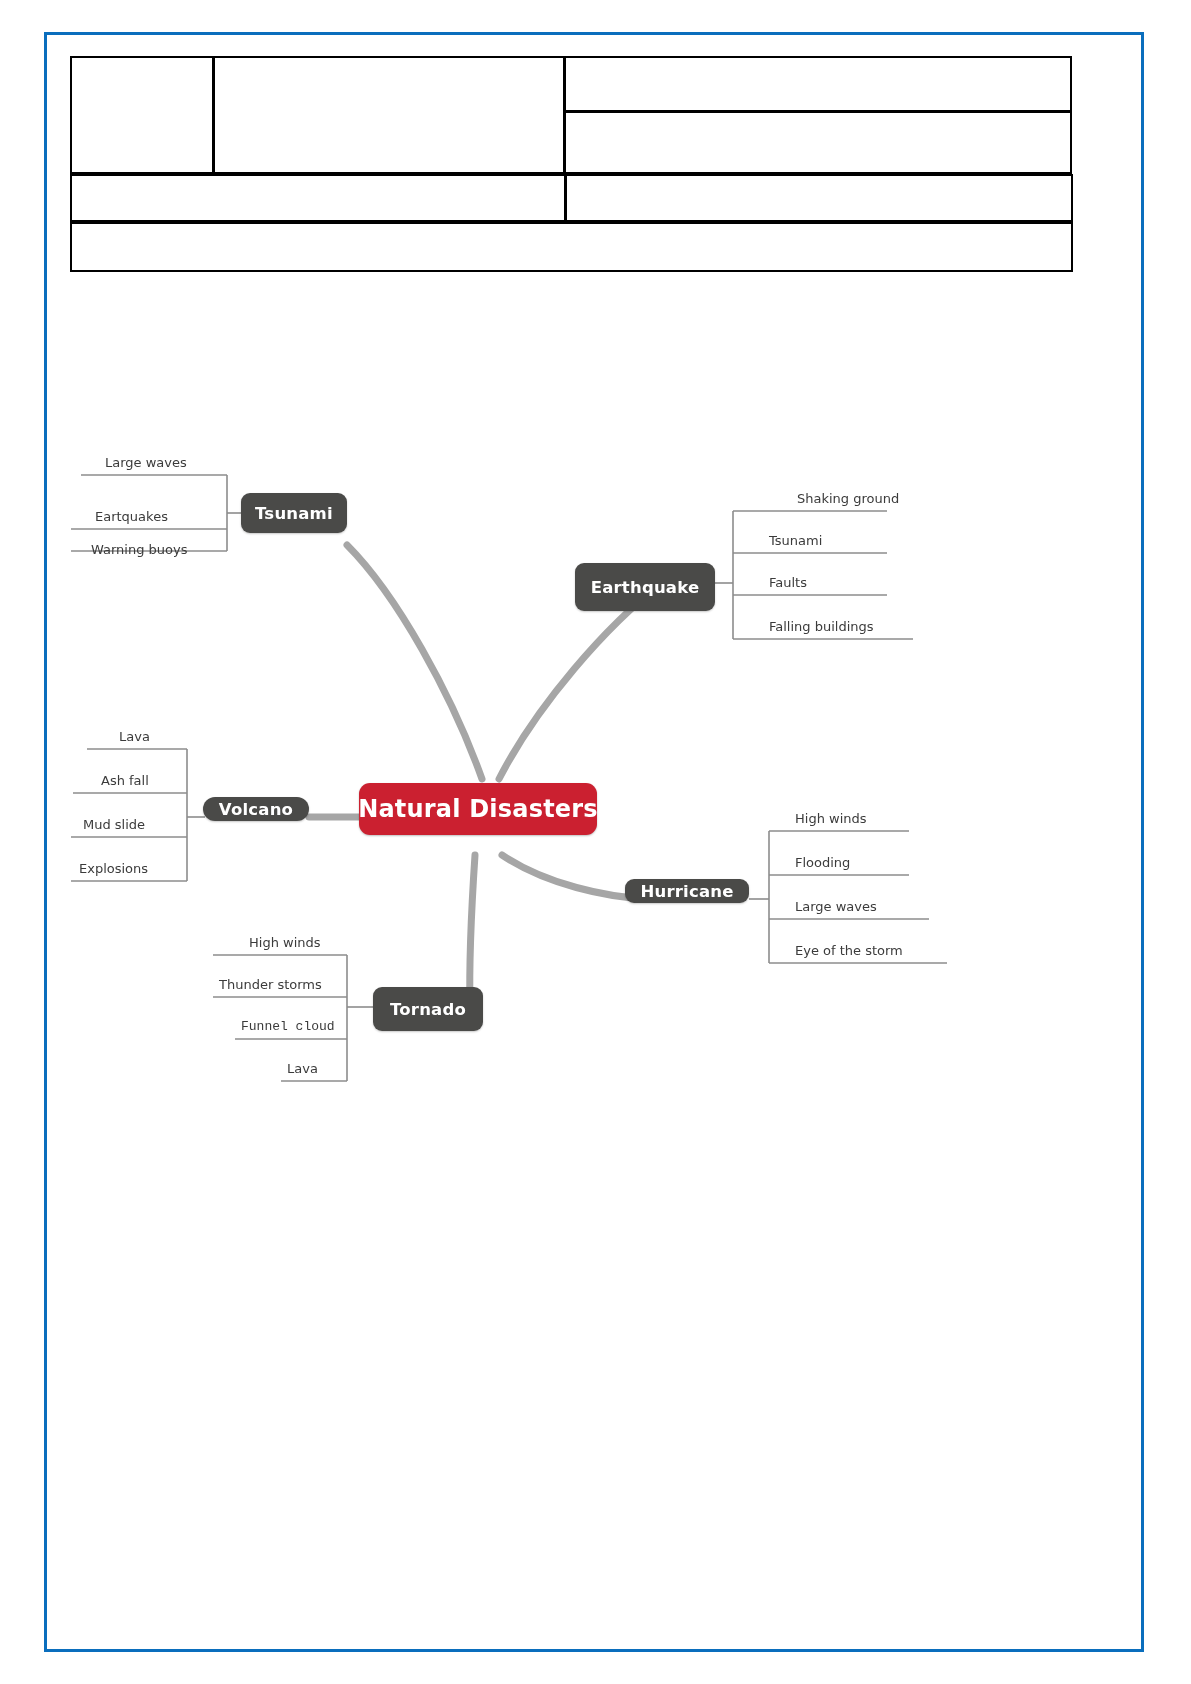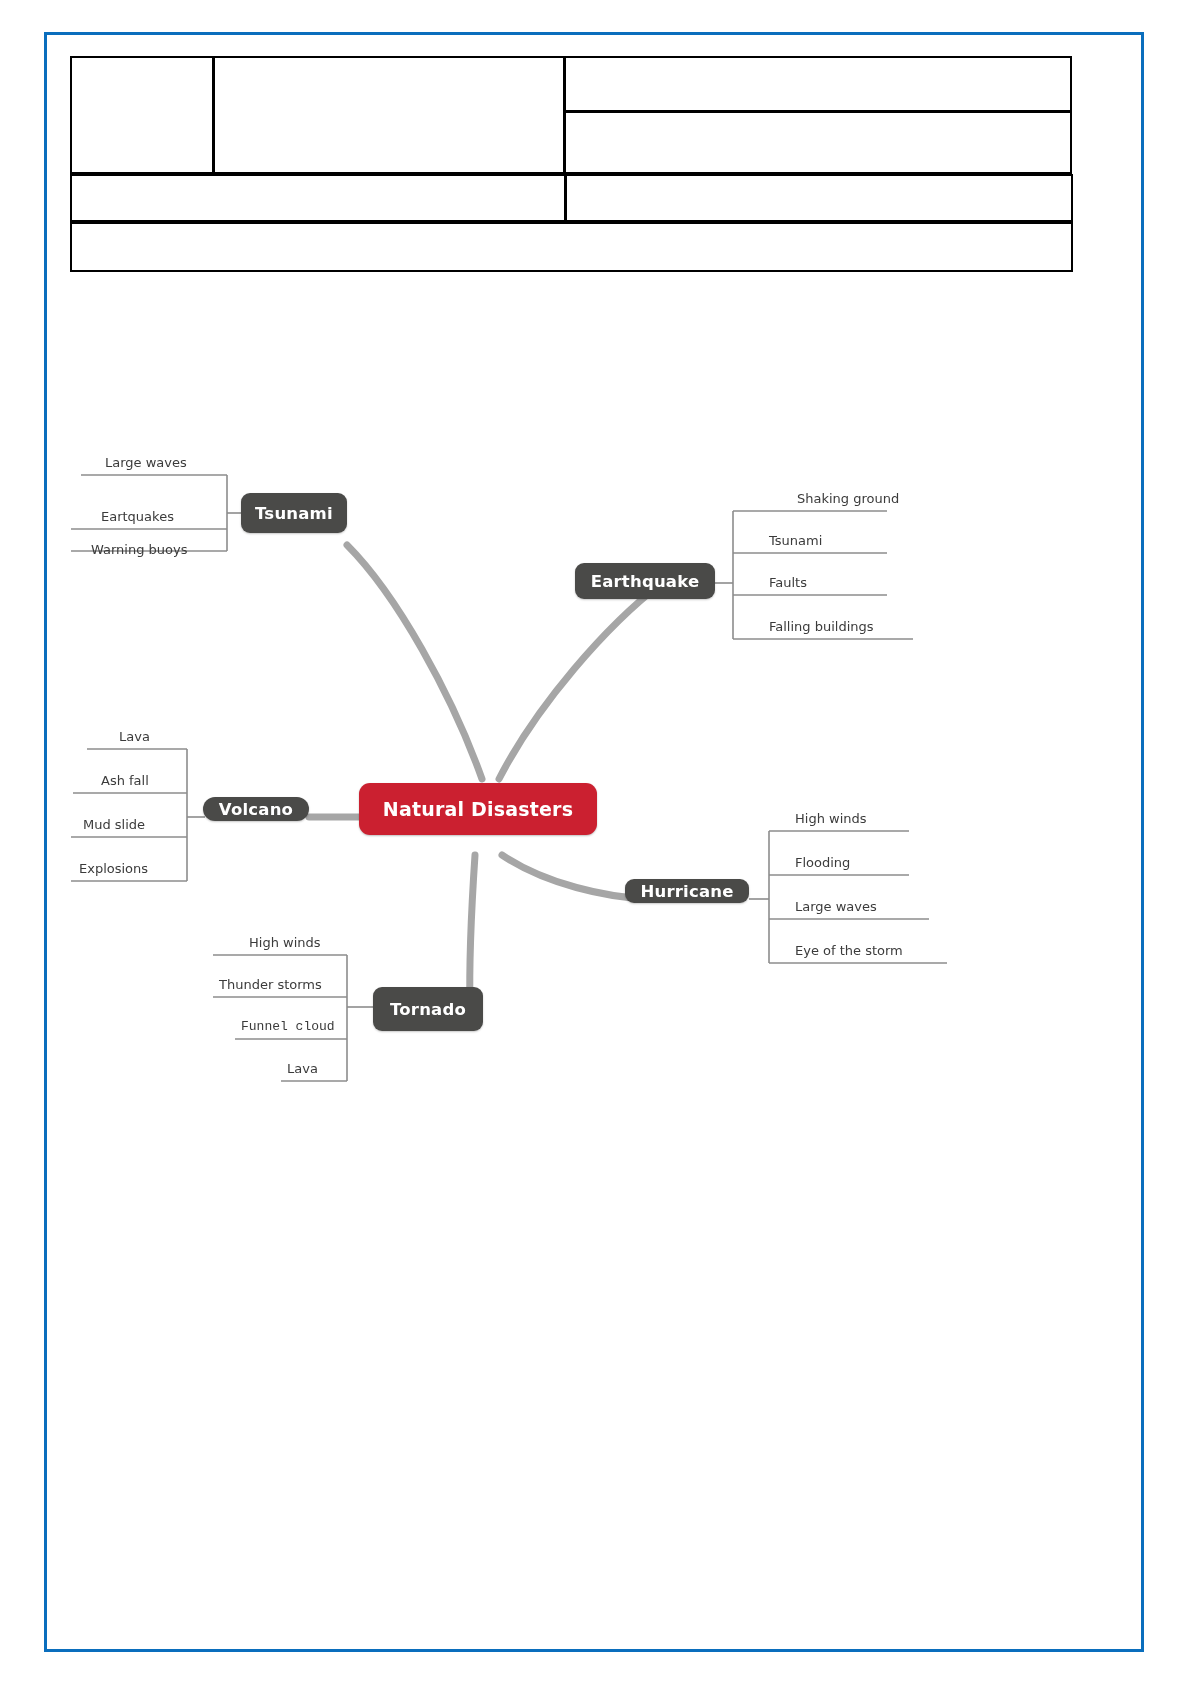--- a/index.html
+++ b/index.html
@@ -17,21 +17,21 @@
   
   .mindmap{position:absolute;left:0;top:0;width:1100px;height:1614px;}
   svg.links{position:absolute;left:0;top:0;width:1100px;height:1614px;pointer-events:none;}
 
   .node{
     position:absolute;display:flex;align-items:center;justify-content:center;
     border-radius:9px;color:#ffffff;font-weight:bold;letter-spacing:.2px;
     box-sizing:border-box;white-space:nowrap;
   }
   .node.root{
-    background:#cb2030;font-size:19px;border-radius:11px;
+    background:#cb2030;font-size:24px;border-radius:11px;
     box-shadow:0 1px 2px rgba(0,0,0,.25);
   }
   .node.branch{
     background:#4a4a48;font-size:16.5px;
     box-shadow:0 1px 2px rgba(0,0,0,.22);
   }
   .leaf{
     position:absolute;font-size:13px;color:#3b3b3b;white-space:nowrap;
     font-weight:normal;
   }
@@ -118,38 +118,38 @@
     </svg>
 
     <div class="node root" style="left:312px;top:748px;width:238px;height:52px;">
       <span>Natural Disasters</span>
     </div>
 
     <div class="node branch" style="left:194px;top:458px;width:106px;height:40px;">
       <span>Tsunami</span>
     </div>
 
-    <div class="node branch" style="left:528px;top:528px;width:140px;height:36px;text-align:center;">
+    <div class="node branch" style="left:528px;top:528px;width:140px;height:48px;text-align:center;">
       <span>Earthquake</span>
     </div>
 
     <div class="node branch" style="left:156px;top:762px;width:106px;height:24px;border-radius:18px;">
       <span>Volcano</span>
     </div>
 
     <div class="node branch" style="left:578px;top:844px;width:124px;height:24px;">
       <span>Hurricane</span>
     </div>
 
     <div class="node branch" style="left:326px;top:952px;width:110px;height:44px;">
       <span>Tornado</span>
     </div>
 
     <div class="leaf" style="left:58px;top:420px;">Large waves</div>
-    <div class="leaf" style="left:54px;top:474px;">Eartquakes</div>
+    <div class="leaf" style="left:48px;top:474px;">Eartquakes</div>
     <div class="leaf" style="left:44px;top:496px;margin-top:11px;">Warning buoys</div>
 
     <div class="leaf" style="left:718px;top:456px;margin-left:32px;">Shaking ground</div>
     <div class="leaf" style="left:722px;top:498px;">Tsunami</div>
     <div class="leaf" style="left:722px;top:540px;">Faults</div>
     <div class="leaf" style="left:722px;top:584px;">Falling buildings</div>
 
     <div class="leaf" style="left:72px;top:694px;">Lava</div>
     <div class="leaf" style="left:54px;top:738px;">Ash fall</div>
     <div class="leaf" style="left:36px;top:782px;">Mud slide</div>

